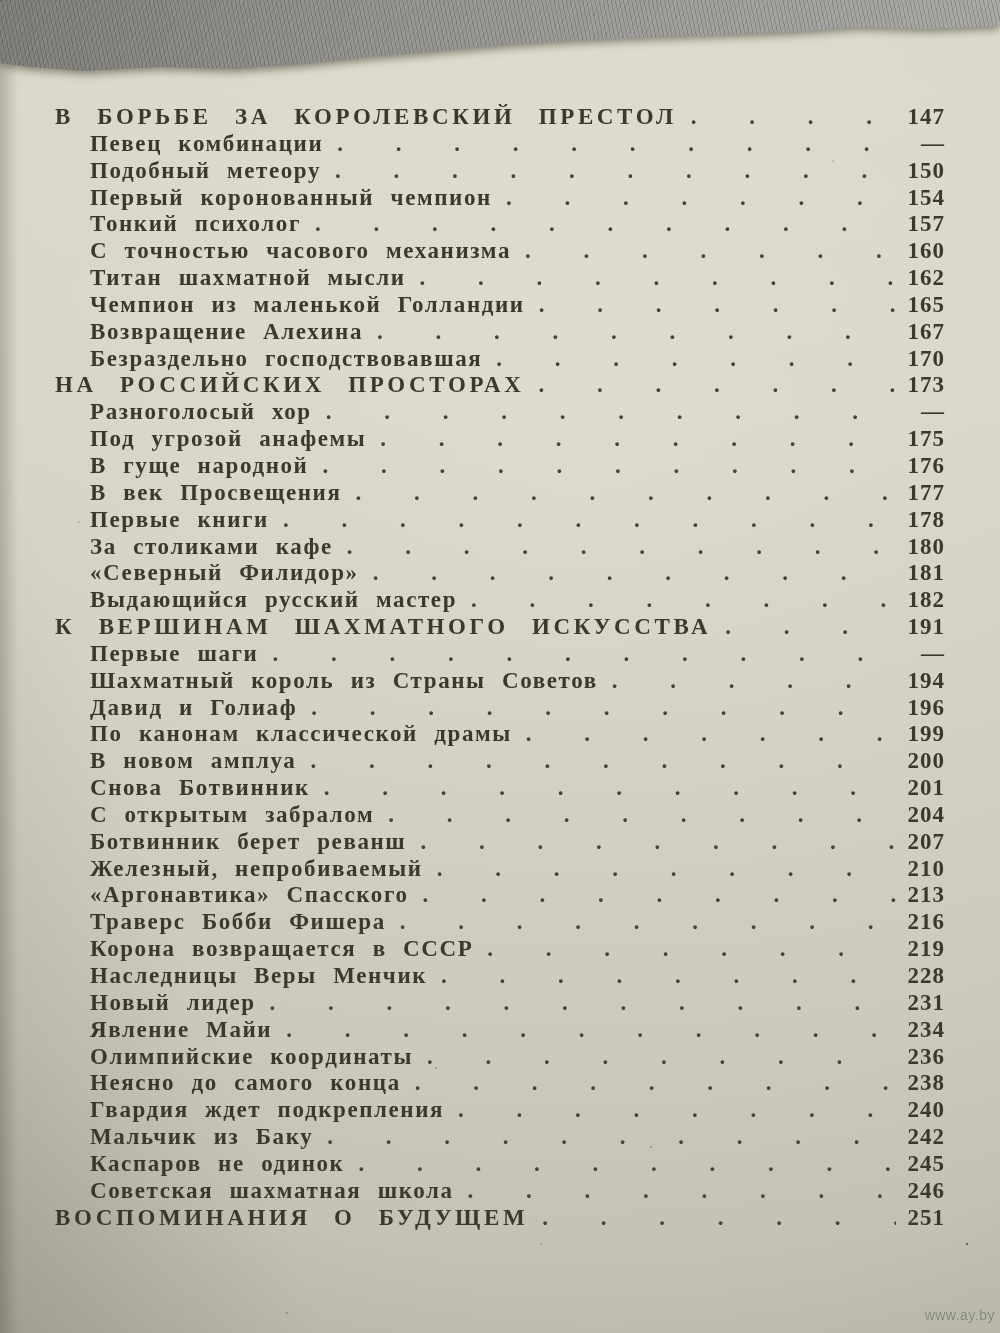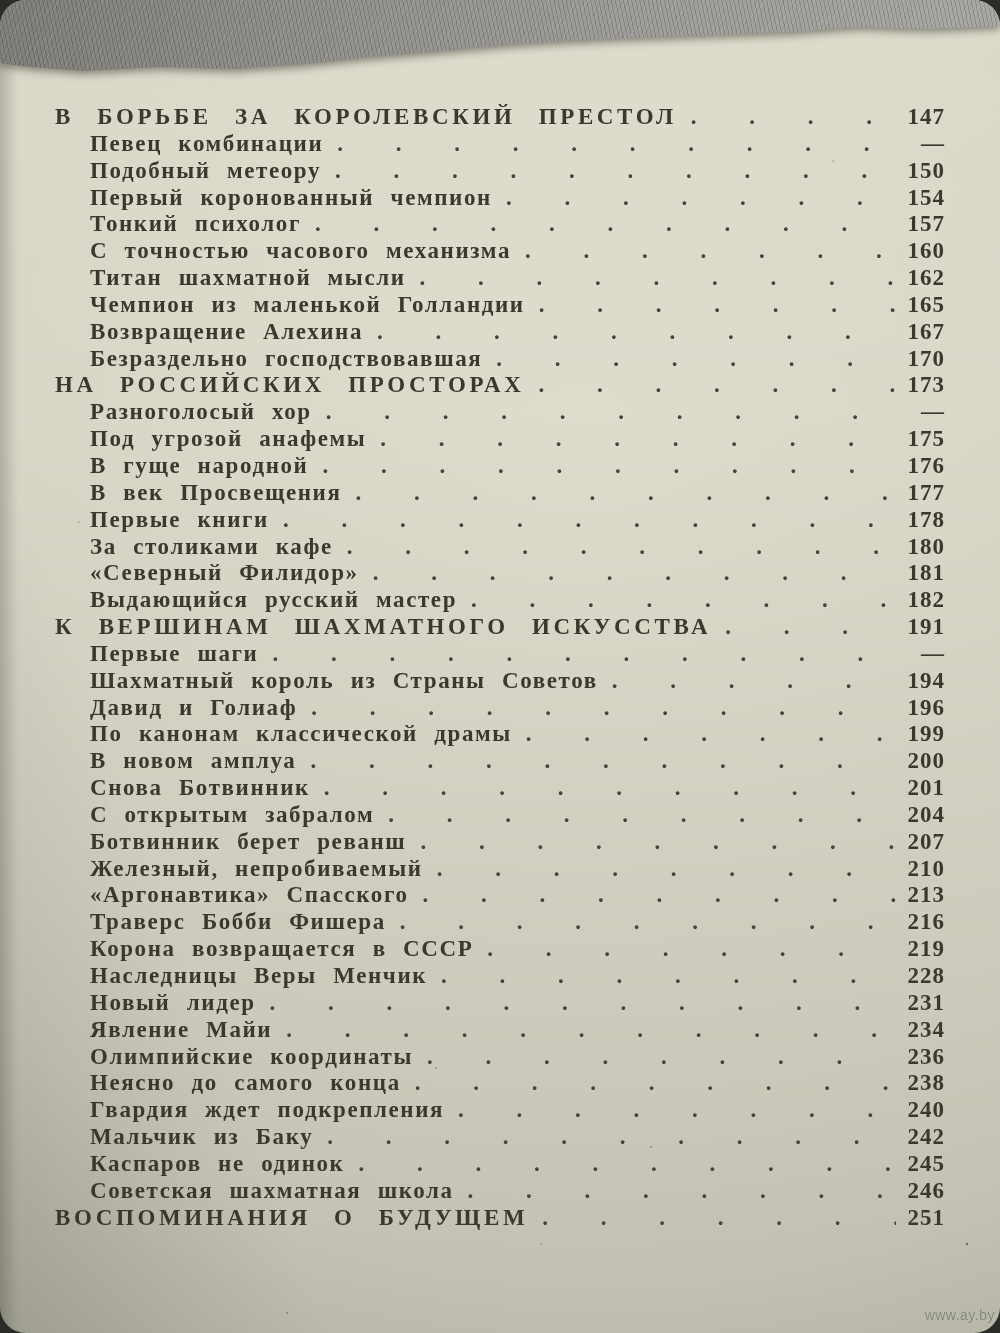--- a/index.html
+++ b/index.html
@@ -5,21 +5,20 @@
   html,body{margin:0;padding:0;background:#2b2b28;}
   .photo{
     position:relative;
     width:1000px;height:1333px;
     overflow:hidden;
     font-family:"Liberation Serif","DejaVu Serif",serif;
     background:
       linear-gradient(90deg, rgba(40,38,30,0.22) 0px, rgba(40,38,30,0.0) 18px),
       linear-gradient(180deg, rgba(255,252,235,0.10) 0%, rgba(0,0,0,0) 30%, rgba(40,40,30,0.10) 100%),
       radial-gradient(130% 95% at 58% 34%, #dedccd 0%, #d7d5c6 52%, #ccccbd 80%, #bcbcae 100%);
-    border-radius: 26px;
   }
   
   .fabric-wrap{position:absolute;top:0;left:0;width:1000px;height:110px;
     filter:drop-shadow(0 3px 4px rgba(55,52,42,0.55));}
   .fabric{
     width:1000px;height:90px;
     background:
       repeating-linear-gradient(78deg, rgba(0,0,0,0.16) 0 1px, rgba(0,0,0,0) 1px 4px),
       repeating-linear-gradient(-64deg, rgba(255,255,255,0.10) 0 1px, rgba(0,0,0,0) 1px 5px),
       linear-gradient(90deg,#7e7d78 0%, #8f8e89 30%, #9b9a96 60%, #a6a6a2 100%);

